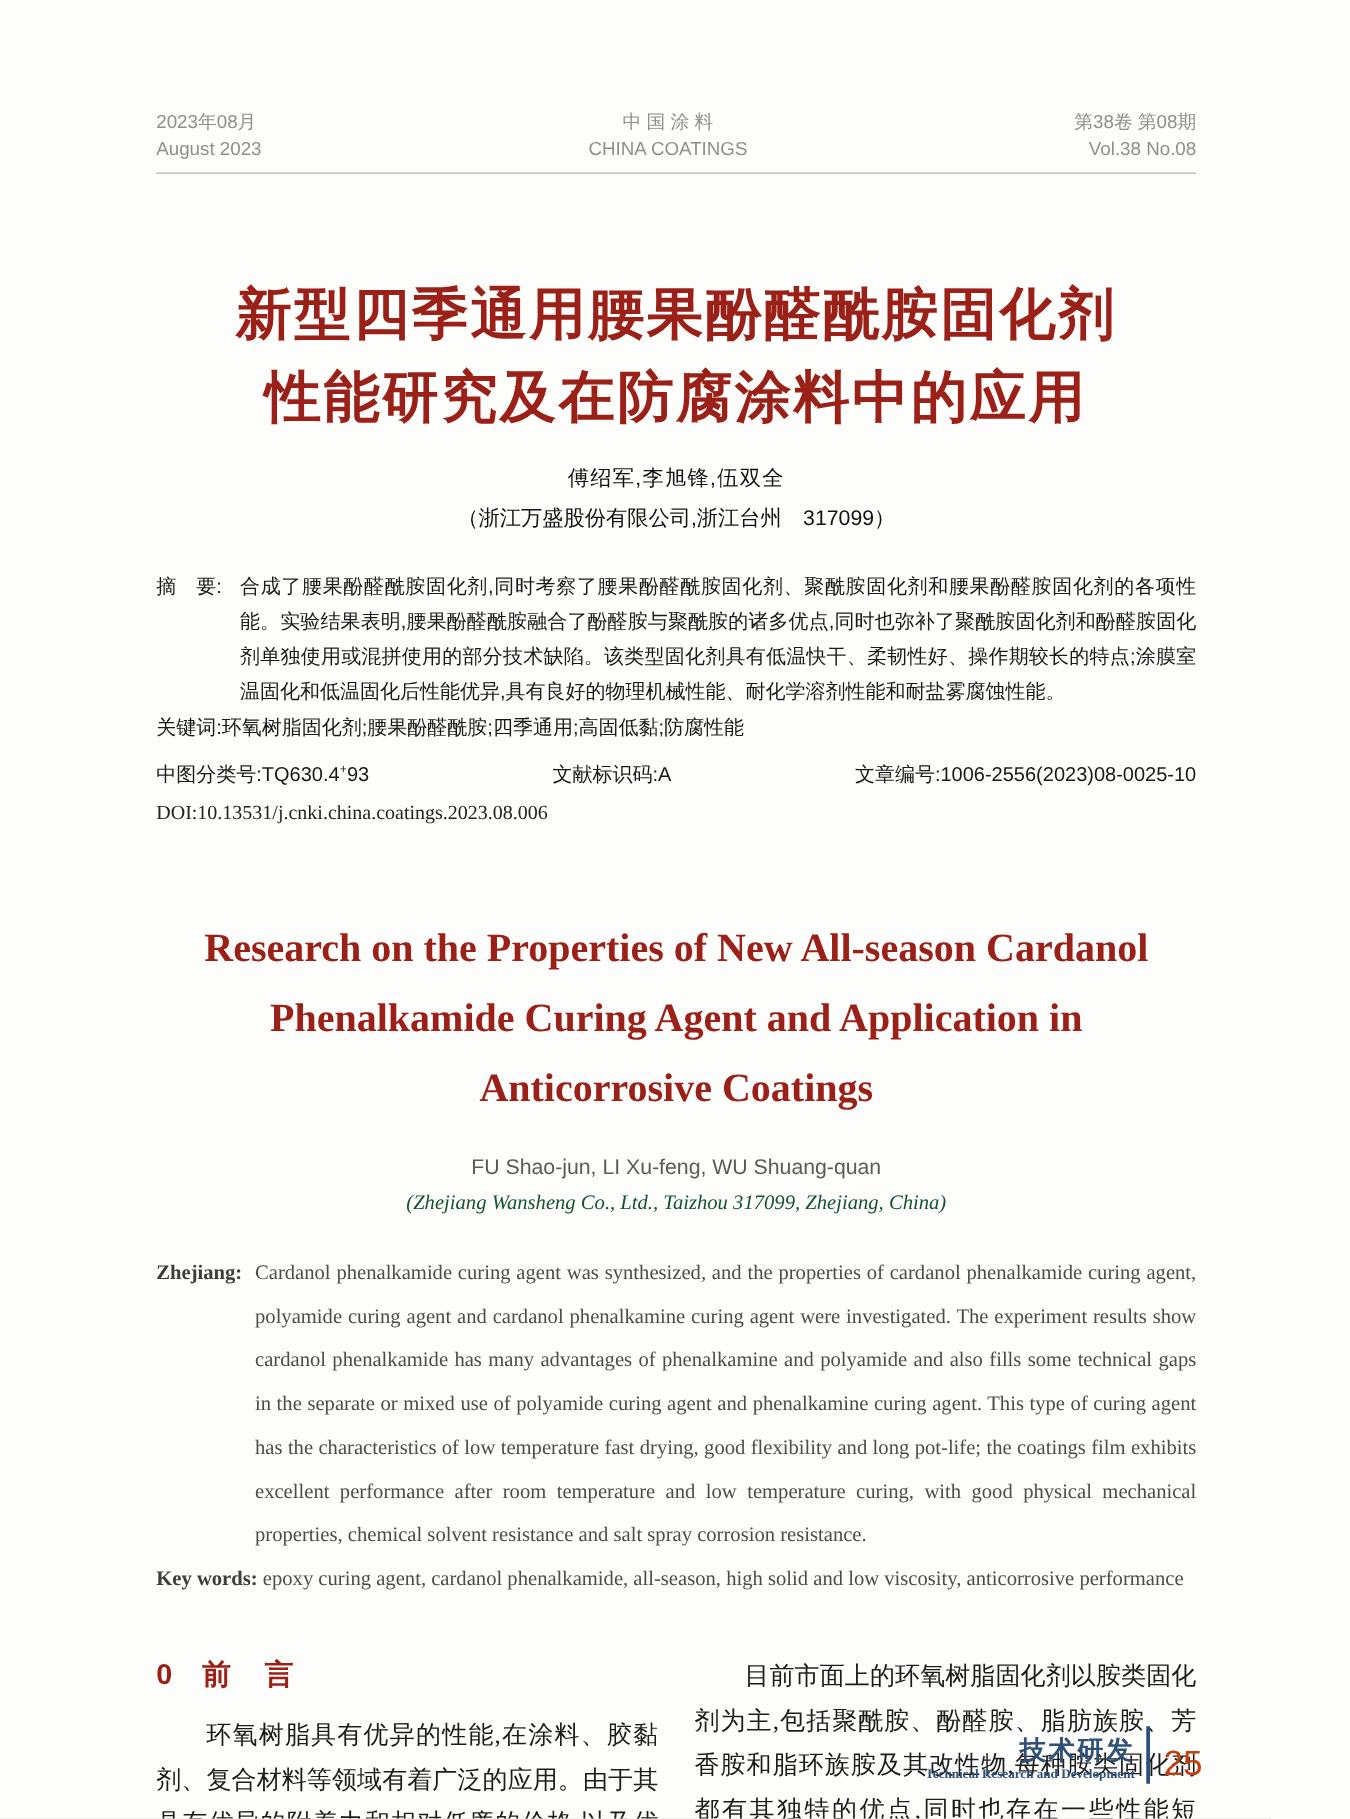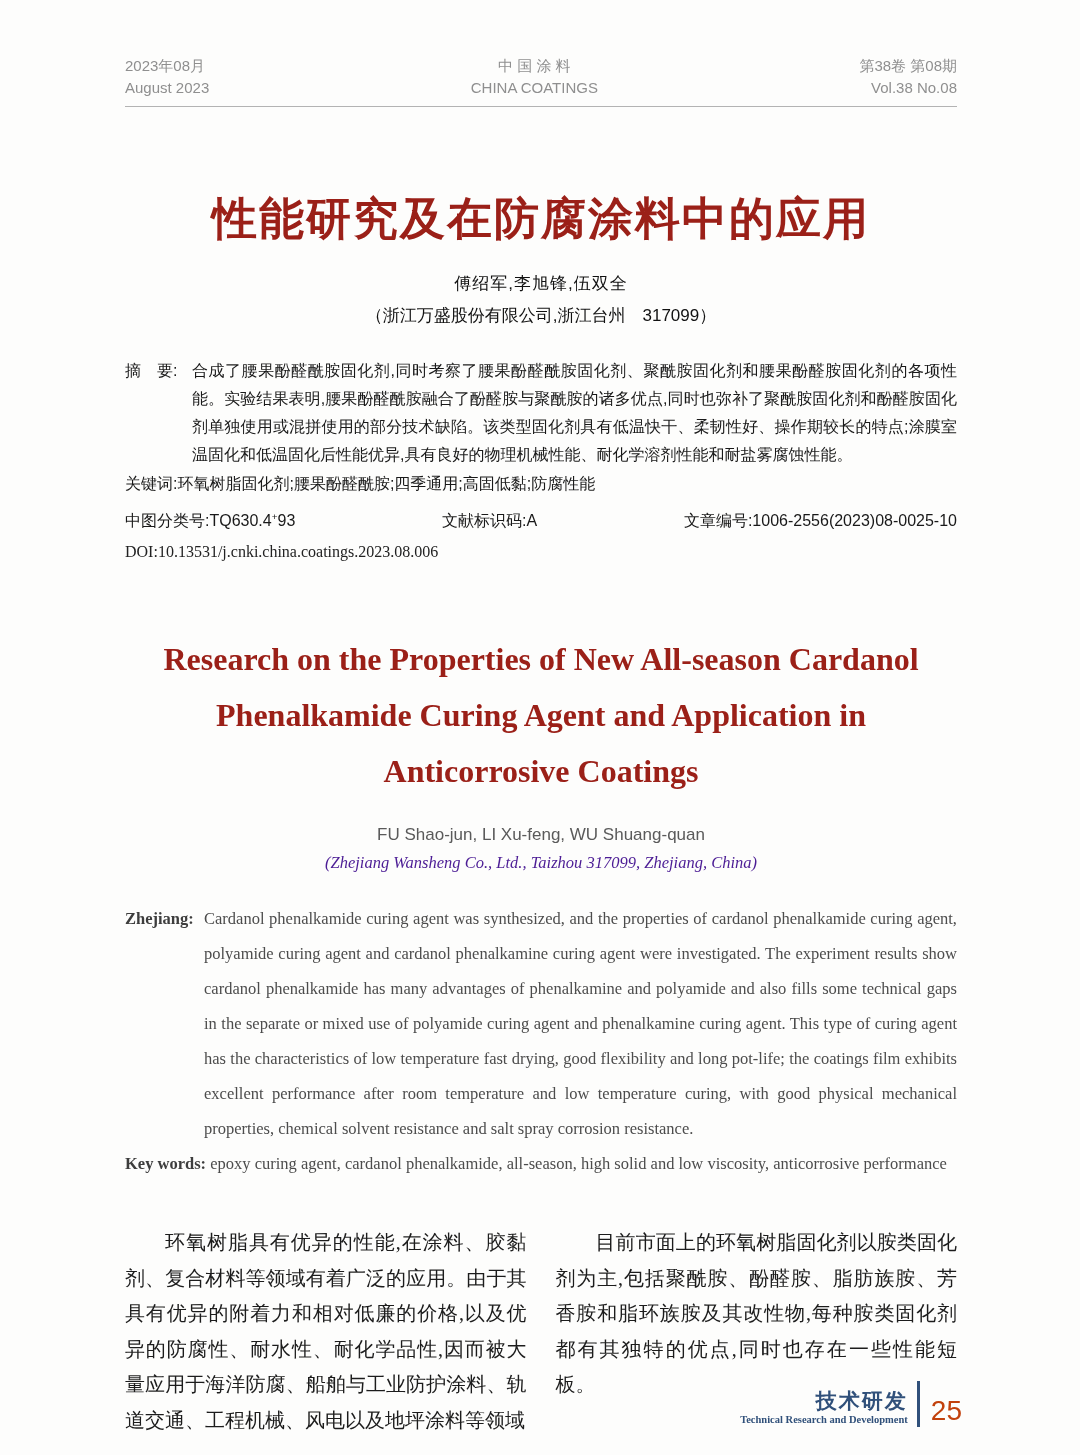--- a/index.html
+++ b/index.html
@@ -14,21 +14,21 @@
   }
   .content { padding:0 123px 0 125px; }
 
   
   .jheader {
     display:flex; justify-content:space-between; align-items:flex-end;
     padding-top:55px; padding-bottom:7px;
     border-bottom:1px solid #b3b3b3;
     color:#8f8f8f;
     font-family:"Liberation Sans", sans-serif;
-    font-size:15px; line-height:22px;
+    font-size:15px; line-height:22px;margin-top:32px;
   }
   .jheader .cell-center { text-align:center; }
   .jheader .cell-right  { text-align:right; }
 
   
   .title-cn {
     margin-top:78px;
     text-align:center;
     color:#9b2018;
     font-family:"Liberation Sans", sans-serif;
@@ -87,21 +87,21 @@
     line-height:56px;
   }
   .authors-en {
     margin-top:26px; text-align:center;
     font-family:"Liberation Sans", sans-serif;
     font-size:17px; color:#5a5a5a;
   }
   .affiliation-en {
     margin-top:8px; text-align:center;
     font-family:"Liberation Serif", serif;
-    font-style:italic; font-size:16.5px; color:#4c1d95;
+    font-style:italic; font-size:16.5px; color:#14532d;
   }
 
   
   .abstract-en {
     position:relative;
     margin-top:28px;
     padding-left:79px;
     font-family:"Liberation Serif", serif;
     font-size:16.5px; line-height:35px;
     text-align:justify; color:#4c4c4c;
@@ -172,20 +172,21 @@
         <div>中 国 涂 料</div>
         <div>CHINA COATINGS</div>
       </div>
       <div class="cell-right">
         <div>第38卷 第08期</div>
         <div>Vol.38 No.08</div>
       </div>
     </div>
 
     <div class="title-cn">
+      <div>新型四季通用腰果酚醛酰胺固化剂</div>
       <div>性能研究及在防腐涂料中的应用</div>
     </div>
 
     <div class="authors-cn">傅绍军,李旭锋,伍双全</div>
     <div class="affiliation-cn">（浙江万盛股份有限公司,浙江台州　317099）</div>
 
     <div class="abstract-cn">
       <span class="lbl">摘　要:</span>
       <span>合成了腰果酚醛酰胺固化剂,同时考察了腰果酚醛酰胺固化剂、聚酰胺固化剂和腰果酚醛胺固化剂的各项性能。实验结果表明,腰果酚醛酰胺融合了酚醛胺与聚酰胺的诸多优点,同时也弥补了聚酰胺固化剂和酚醛胺固化剂单独使用或混拼使用的部分技术缺陷。该类型固化剂具有低温快干、柔韧性好、操作期较长的特点;涂膜室温固化和低温固化后性能优异,具有良好的物理机械性能、耐化学溶剂性能和耐盐雾腐蚀性能。</span>
     </div>
@@ -218,20 +219,23 @@
       <span>Cardanol phenalkamide curing agent was synthesized, and the properties of cardanol phenalkamide curing agent, polyamide curing agent and cardanol phenalkamine curing agent were investigated. The experiment results show cardanol phenalkamide has many advantages of phenalkamine and polyamide and also fills some technical gaps in the separate or mixed use of polyamide curing agent and phenalkamine curing agent. This type of curing agent has the characteristics of low temperature fast drying, good flexibility and long pot-life; the coatings film exhibits excellent performance after room temperature and low temperature curing, with good physical mechanical properties, chemical solvent resistance and salt spray corrosion resistance.</span>
     </div>
 
     <div class="keywords-en">
       <span class="lbl">Key words:</span>
       <span>epoxy curing agent, cardanol phenalkamide, all-season, high solid and low viscosity, anticorrosive performance</span>
     </div>
 
     <div class="columns">
       <div class="col">
+        <div class="section-heading">
+          <span class="num">0</span><span>前　言</span>
+        </div>
         <p><span>环氧树脂具有优异的性能,在涂料、胶黏剂、复合材料等领域有着广泛的应用。由于其具有优异的附着力和相对低廉的价格,以及优异的防腐性、耐水性、耐化学品性,因而被大量应用于海洋防腐、船舶与工业防护涂料、轨道交通、工程机械、风电以及地坪涂料等领域</span></p>
       </div>
       <div class="col">
         <p>目前市面上的环氧树脂固化剂以胺类固化剂为主,包括聚酰胺、酚醛胺、脂肪族胺、芳香胺和脂环族胺及其改性物,每种胺类固化剂都有其独特的优点,同时也存在一些性能短板。</p>
 
       </div>
     </div>
 
   </div>
 

